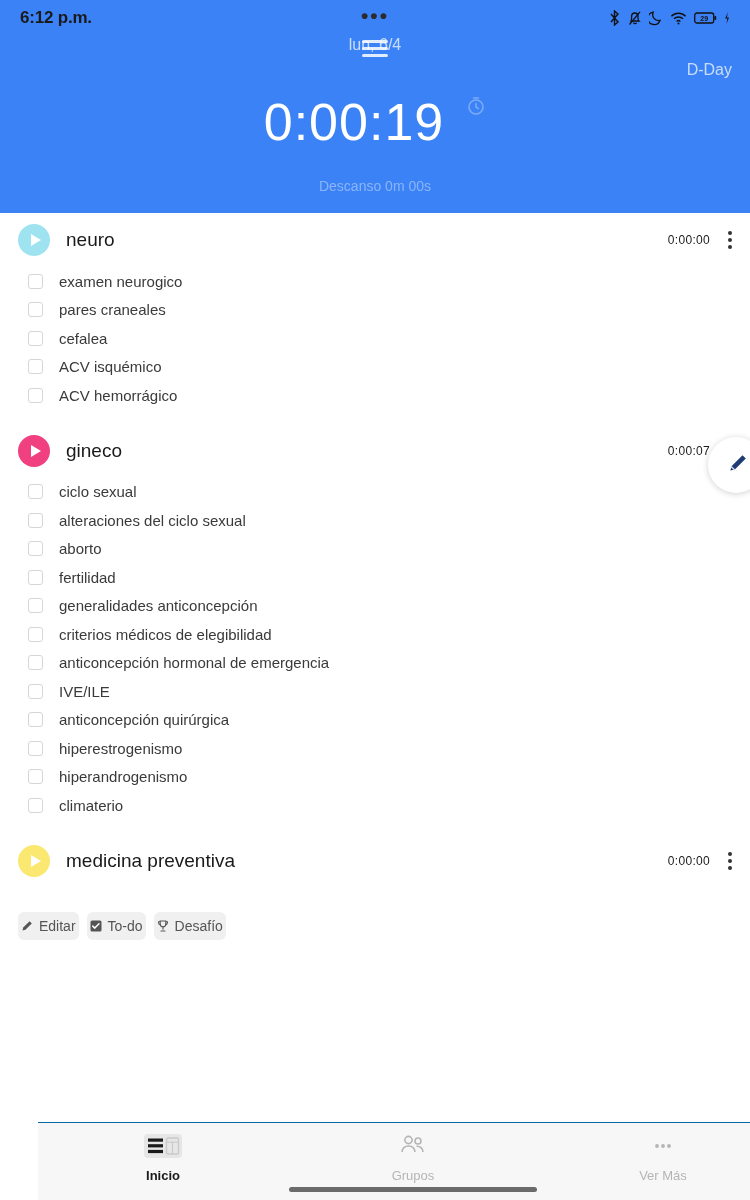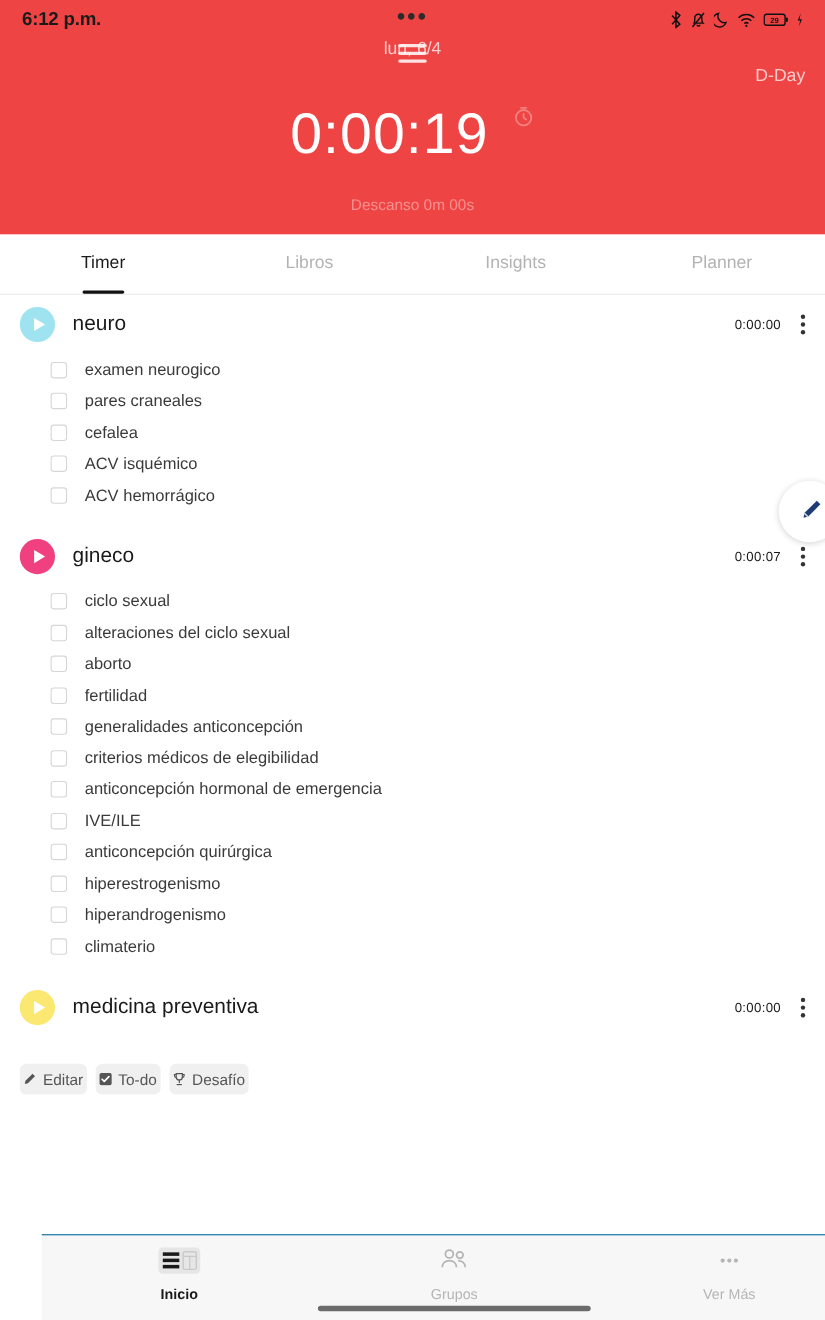--- a/index.html
+++ b/index.html
@@ -6,21 +6,21 @@
   html, body {
     width: 750px; height: 1200px;
     font-family: "Liberation Sans", sans-serif;
     background: #ffffff;
     overflow: hidden;
   }
   .screen { position: relative; width: 750px; height: 1200px; background:#fff; }
 
   
   .pink-header {
-    background: #ef4444;
+    background: #3b82f6;
     height: 213px;
     position: relative;
   }
   .statusbar {
     height: 36px;
     display: flex; align-items: center;
     padding: 0 20px;
     position: relative;
   }
   .sb-time {
@@ -114,21 +114,21 @@
     letter-spacing: 0.3px;
   }
   .kebab {
     margin-left: 18px; width: 4px; display: flex;
     flex-direction: column; gap: 3px; cursor: pointer;
   }
   .kebab i { width: 4px; height: 4px; border-radius: 50%; background: #333; display:block; }
 
   .sub-item {
     display: flex; align-items: center;
-    height: 28.5px; padding-left: 46px;
+    height: 28.5px; padding-left: 28px;
   }
   .cbox {
     width: 15px; height: 15px; border: 1.5px solid #d6d6d6;
     border-radius: 3px; background: #fff; flex-shrink: 0; cursor: pointer;
   }
   .sub-label {
     margin-left: 16px; font-size: 15px; color: #3a3a3a;
   }
 
   
@@ -236,34 +236,20 @@
             <circle cx="10" cy="11" r="7" fill="none" stroke="#fff" stroke-width="1.6"></circle>
             <path d="M10 7.5V11l2.3 1.6" fill="none" stroke="#fff" stroke-width="1.6" stroke-linecap="round"></path>
             <path d="M7.6 2h4.8" stroke="#fff" stroke-width="1.6" stroke-linecap="round"></path>
           </svg>
         </span>
       </div>
       <div class="timer-sub">Descanso 0m 00s</div>
     </div>
   </div>
 
-  <div class="tabs">
-    <div class="tab active">
-      <span>Timer</span>
-    </div>
-    <div class="tab">
-      <span>Libros</span>
-    </div>
-    <div class="tab">
-      <span>Insights</span>
-    </div>
-    <div class="tab">
-      <span>Planner</span>
-    </div>
-  </div>
 
   <div class="list">
 
     <div class="group-head">
       <div class="play-btn" style="background:#9fe3f0">
           <div class="play-tri"></div>
         </div>
       <div class="group-title">neuro</div>
       <div class="group-time">0:00:00</div>
       <div class="kebab">

